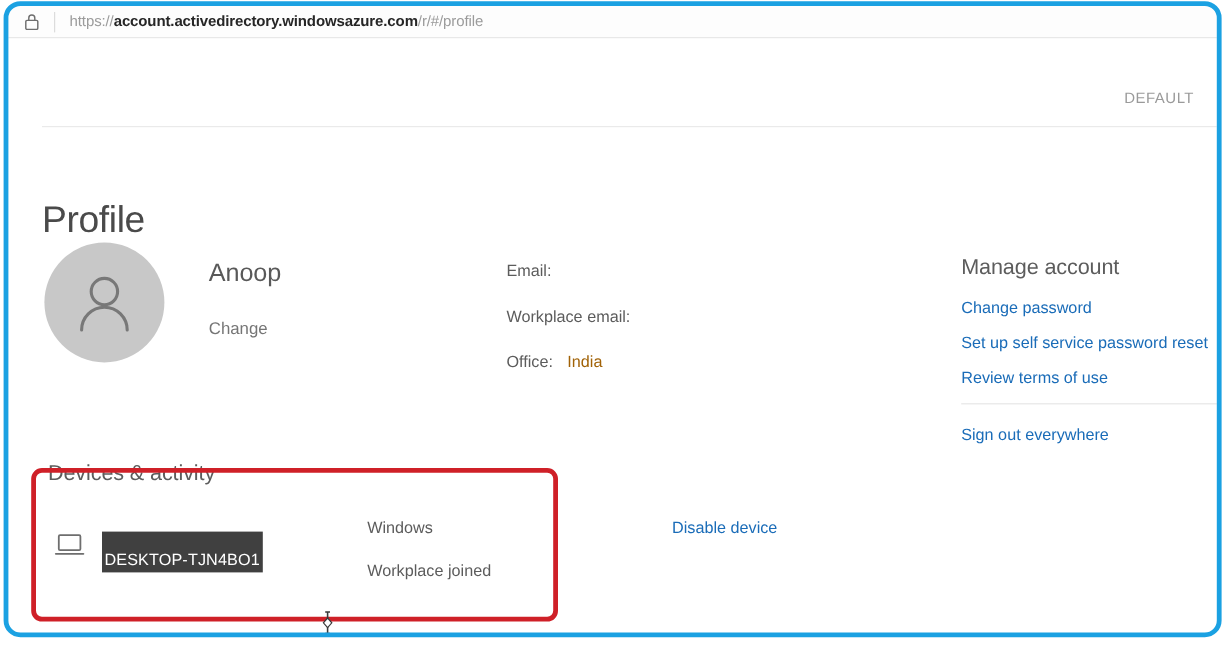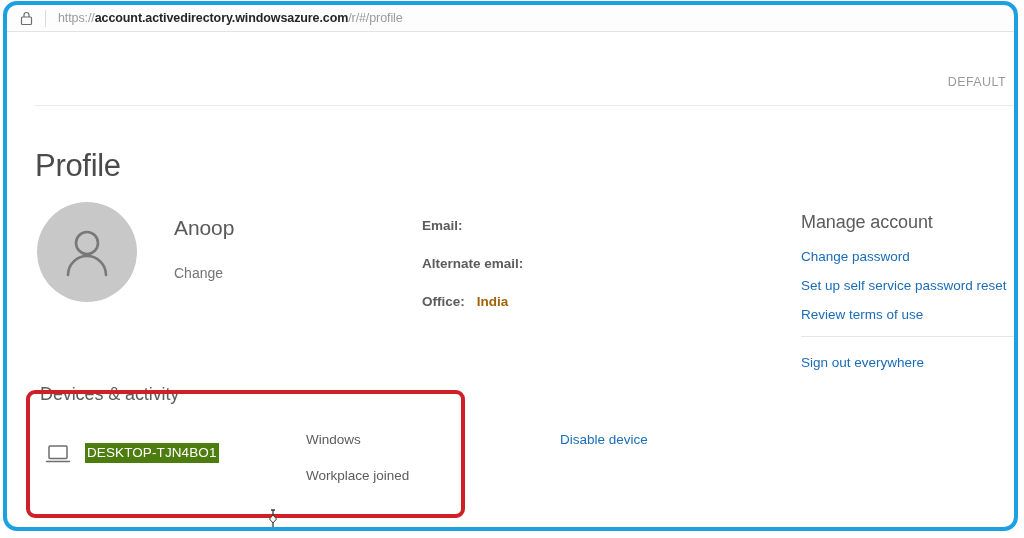--- a/index.html
+++ b/index.html
@@ -108,41 +108,41 @@
     gap: 1px;
   }
   .sq { width: 10px; height: 10px; }
   #ms-wordmark {
     font-size: 21px;
     color: #5e5e5e;
     letter-spacing: -0.2px;
   }
   #tenant-name {
     position: absolute;
-    right: 8px;
+    right: 19px;
     top: 43px;
     font-size: 12.5px;
     color: #9a9a9a;
     letter-spacing: 0.4px;
     white-space: nowrap;
   }
   #header-divider {
     position: absolute;
     left: 28px;
     top: 73px;
     width: 979px;
     height: 1px;
     background: #eaeaea;
   }
 
   
   #page-title {
     position: absolute;
     left: 28px;
-    top: 95px;
+    top: 112px;
     font-size: 31px;
     color: #4a4a4a;
     font-weight: normal;
     letter-spacing: -0.3px;
   }
 
   
   #profile-row {
     position: absolute;
     left: 28px;
@@ -182,21 +182,20 @@
     position: absolute;
     left: 387px;
     top: 16px;
     font-size: 13.5px;
     color: #5c5c5c;
   }
   .detail-row {
     display: flex;
     margin-bottom: 23px;
     align-items: flex-end;
-    font-weight: bold;
   }
   .detail-label { color: #5c5c5c; }
   .detail-value { color: #a16207; margin-left: 12px; }
 
   
   #manage-account {
     position: absolute;
     left: 766px;
     top: 10px;
     width: 230px;
@@ -246,24 +245,24 @@
   }
   #device-icon-wrap {
     position: absolute;
     left: 5px;
     top: 12px;
   }
   #device-name {
     position: absolute;
     left: 45px;
     top: 11px;
-    background: #4d7c0f;
+    background: #404040;
     color: #ffffff;
     font-size: 13.5px;
-    padding: 2px 2px 3px 2px;
+    padding: 16px 2px 3px 2px;
     letter-spacing: 0.1px;
     white-space: nowrap;
   }
   #device-meta {
     position: absolute;
     left: 266px;
     top: 0px;
     font-size: 13.5px;
     color: #5c5c5c;
   }
@@ -339,21 +338,21 @@
         <div id="user-name">Anoop</div>
         <div id="user-role">Change</div>
       </div>
 
       <div id="contact-details">
         <div class="detail-row">
           <span class="detail-label">Email:</span>
           <span class="detail-value"></span>
         </div>
         <div class="detail-row">
-          <span class="detail-label">Alternate email:</span>
+          <span class="detail-label">Workplace email:</span>
           <span class="detail-value"></span>
         </div>
         <div class="detail-row">
           <span class="detail-label">Office:</span>
           <span class="detail-value">India</span>
         </div>
       </div>
 
       <div id="manage-account">
         <div id="manage-title">Manage account</div>

